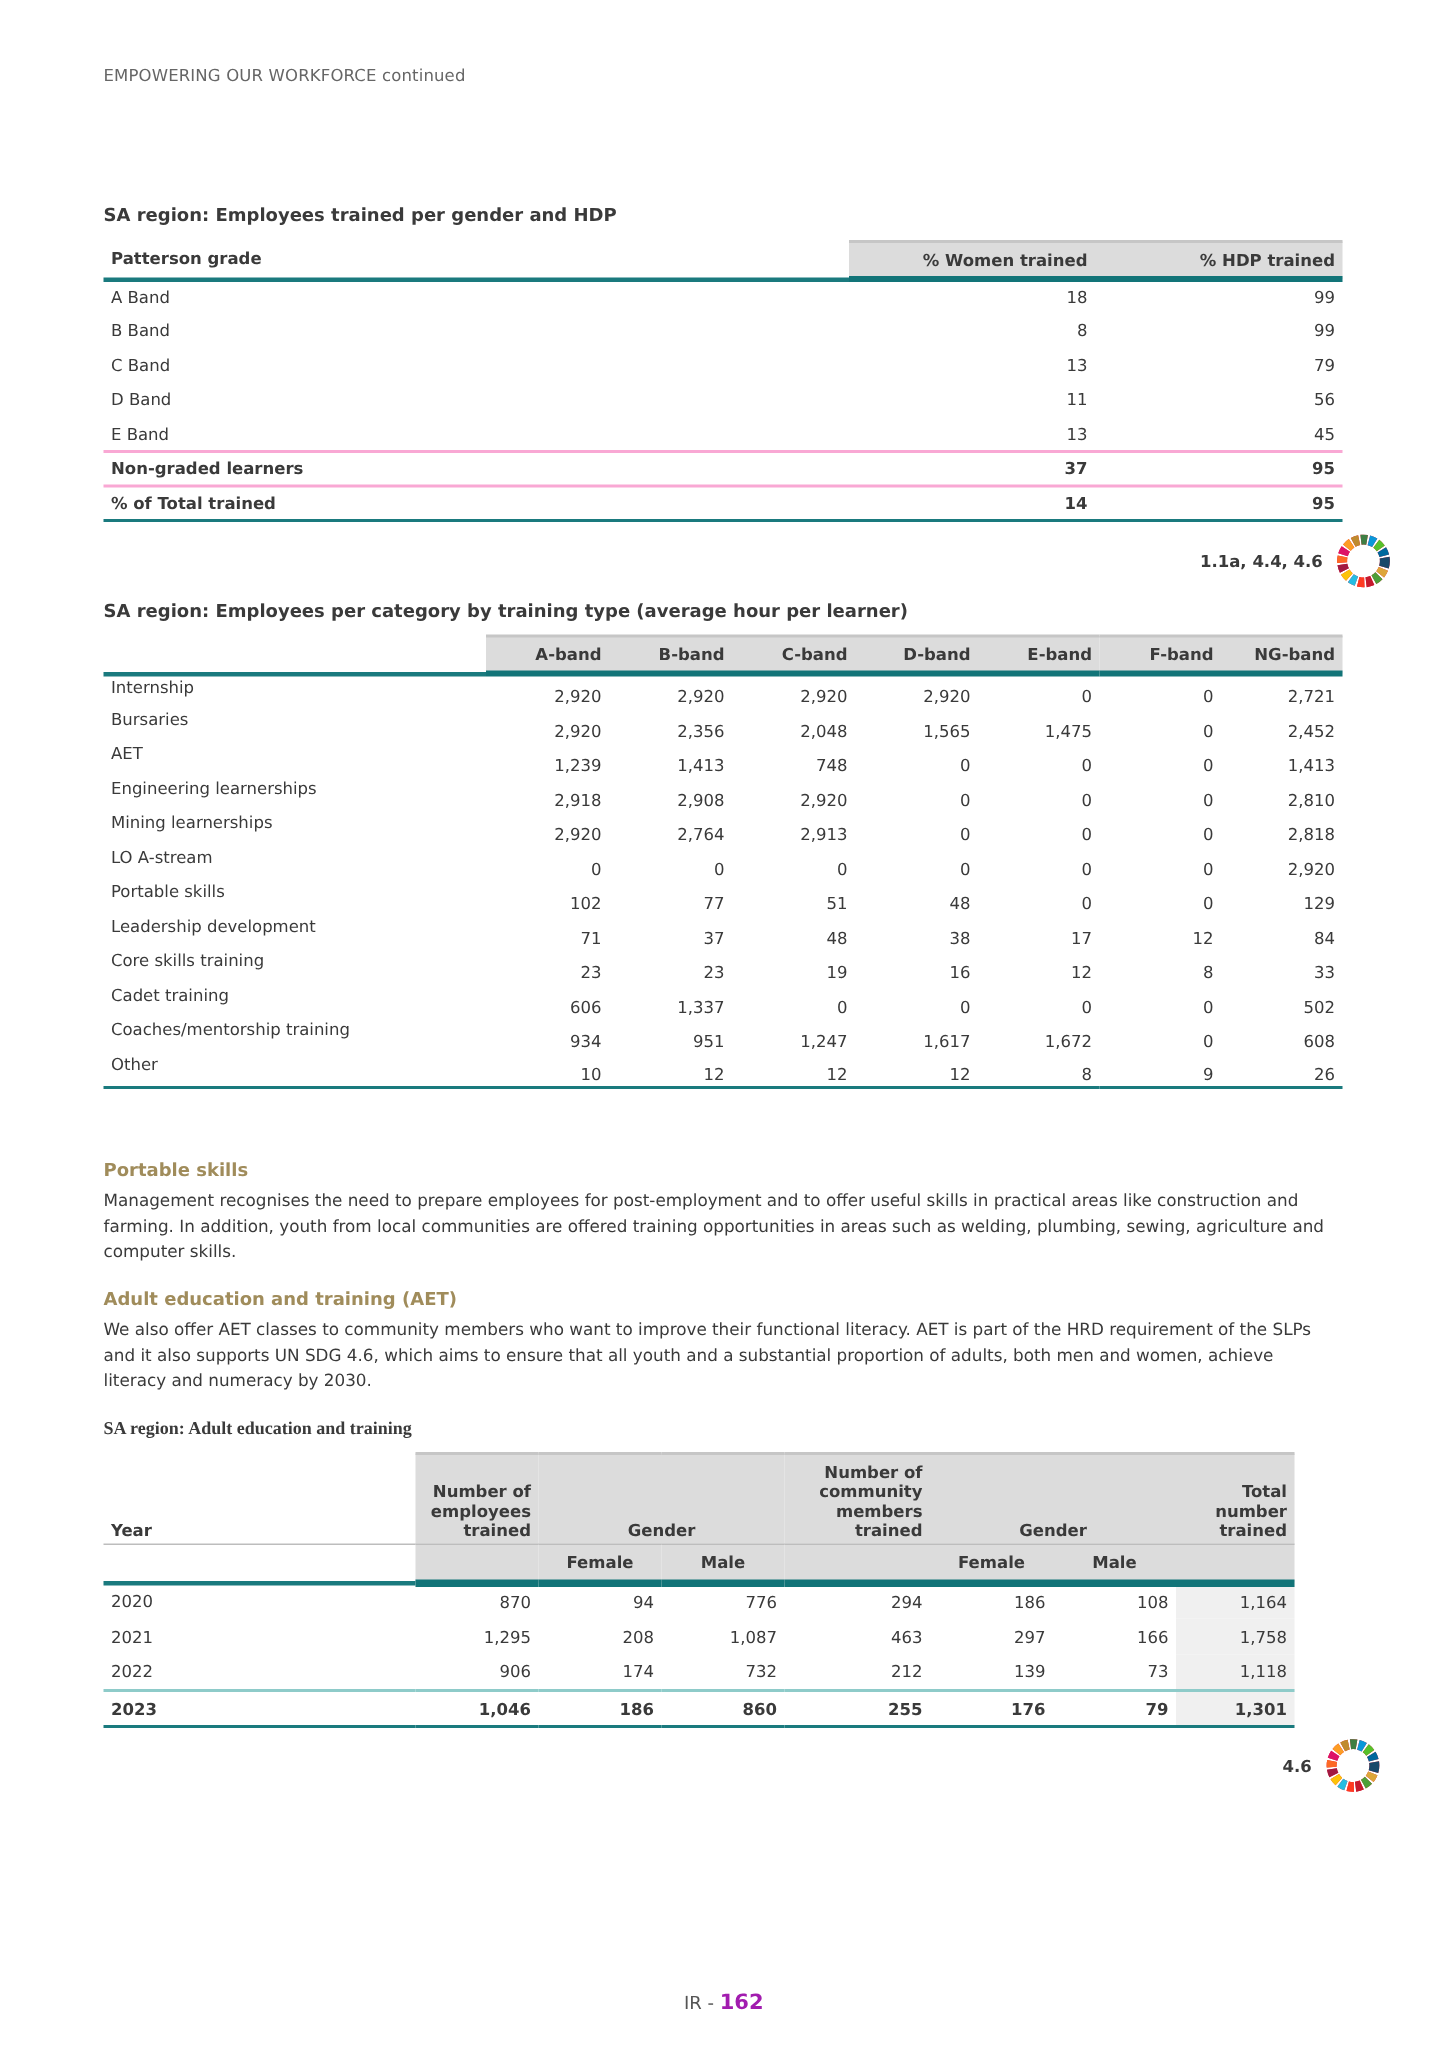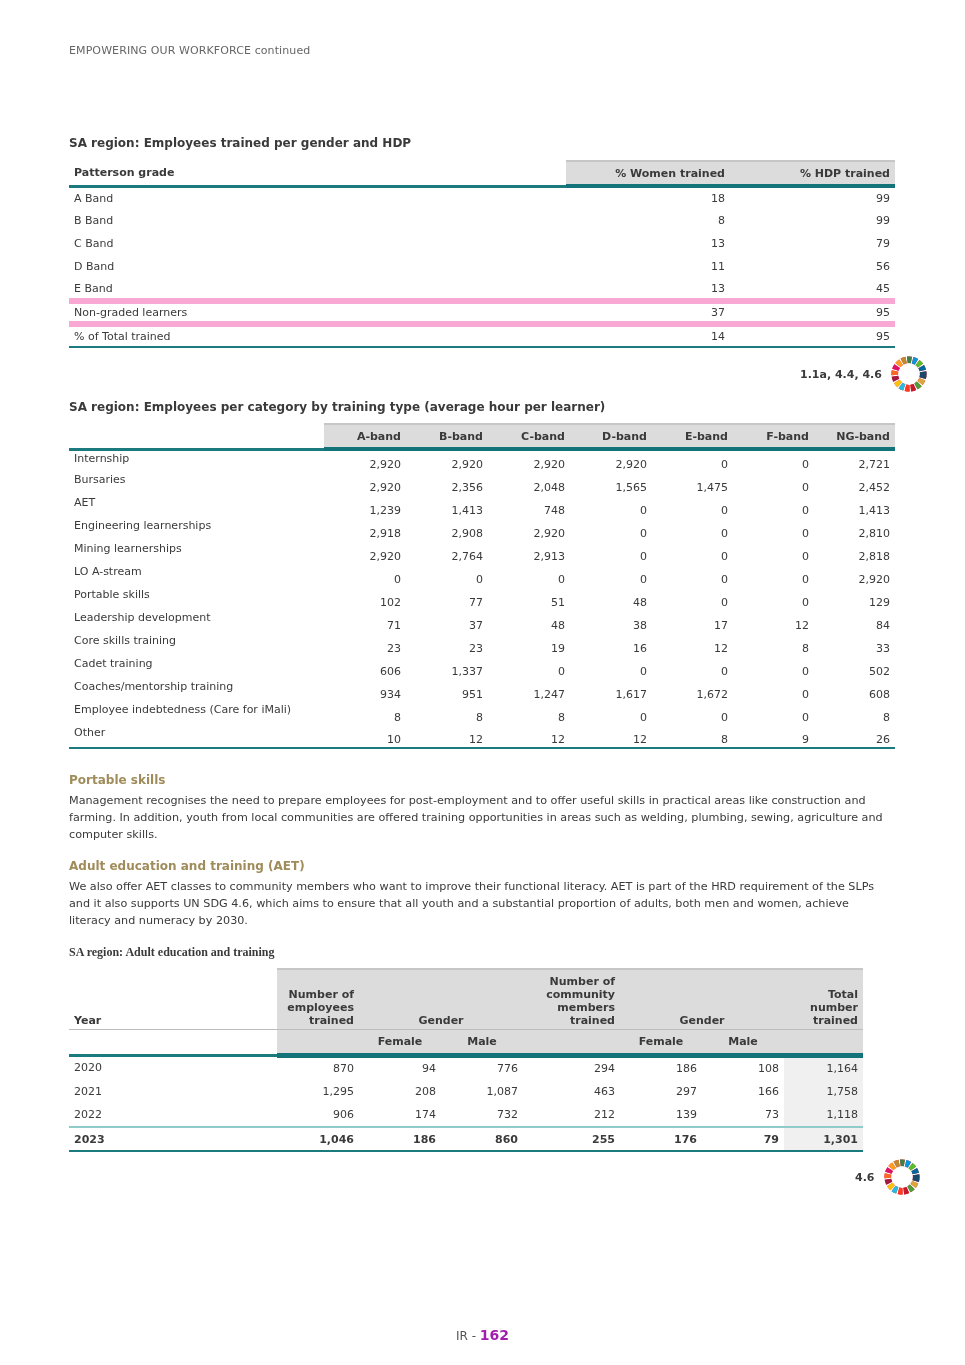--- a/index.html
+++ b/index.html
@@ -13,21 +13,21 @@
   table { border-collapse: collapse; position: absolute; font-size: 11px; color: #3a3a3a; }
   td, th { padding: 0 5px; font-weight: normal; }
 
   
   #t1 { left: 69px; top: 160px; width: 826px; }
   #t1 th { height: 25px; font-weight: bold; font-size: 11px; vertical-align: middle; }
   #t1 th.lbl { text-align: left; border-bottom: 3px solid #1a7a7e; }
   #t1 th.num { text-align: right; background: #dcdcdc; border-bottom: 4px solid #127478; border-top: 2px solid #c6c6c6; }
   #t1 td { height: 23px; margin-top: 48px; }
   #t1 td.num { text-align: right; }
-  #t1 tr.tot td { font-weight: normal; border-top: 6px solid #f9a8d4; }
+  #t1 tr.tot td { font-weight: bold; border-top: 2px solid #f9a8d4; }
   #t1 tr.last td { border-bottom: 2px solid #1a7a7e; }
 
   
   #t2 { left: 69px; top: 423px; width: 826px; }
   #t2 th { height: 25px; font-weight: bold; text-align: right; vertical-align: middle; }
   #t2 th.blank { border-bottom: 3px solid #1a7a7e; }
   #t2 th.num { background: #dcdcdc; border-bottom: 4px solid #127478; border-top: 2px solid #c6c6c6; }
   #t2 td { height: 23px; }
   #t2 td.lbl { text-align: left; vertical-align: top; padding-top: 1px; }
   #t2 td.num { text-align: right; vertical-align: bottom; padding-bottom: 1px; }
@@ -269,30 +269,20 @@
       <tr>
         <td class="lbl">Coaches/mentorship training</td>
         <td class="num">934</td>
         <td class="num">951</td>
         <td class="num">1,247</td>
         <td class="num">1,617</td>
         <td class="num">1,672</td>
         <td class="num">0</td>
         <td class="num">608</td>
       </tr>
-      <tr>
-        <td class="lbl">Employee indebtedness (Care for iMali)</td>
-        <td class="num">8</td>
-        <td class="num">8</td>
-        <td class="num">8</td>
-        <td class="num">0</td>
-        <td class="num">0</td>
-        <td class="num">0</td>
-        <td class="num">8</td>
-      </tr>
       <tr class="last">
         <td class="lbl">Other</td>
         <td class="num">10</td>
         <td class="num">12</td>
         <td class="num">12</td>
         <td class="num">12</td>
         <td class="num">8</td>
         <td class="num">9</td>
         <td class="num">26</td>
       </tr>

